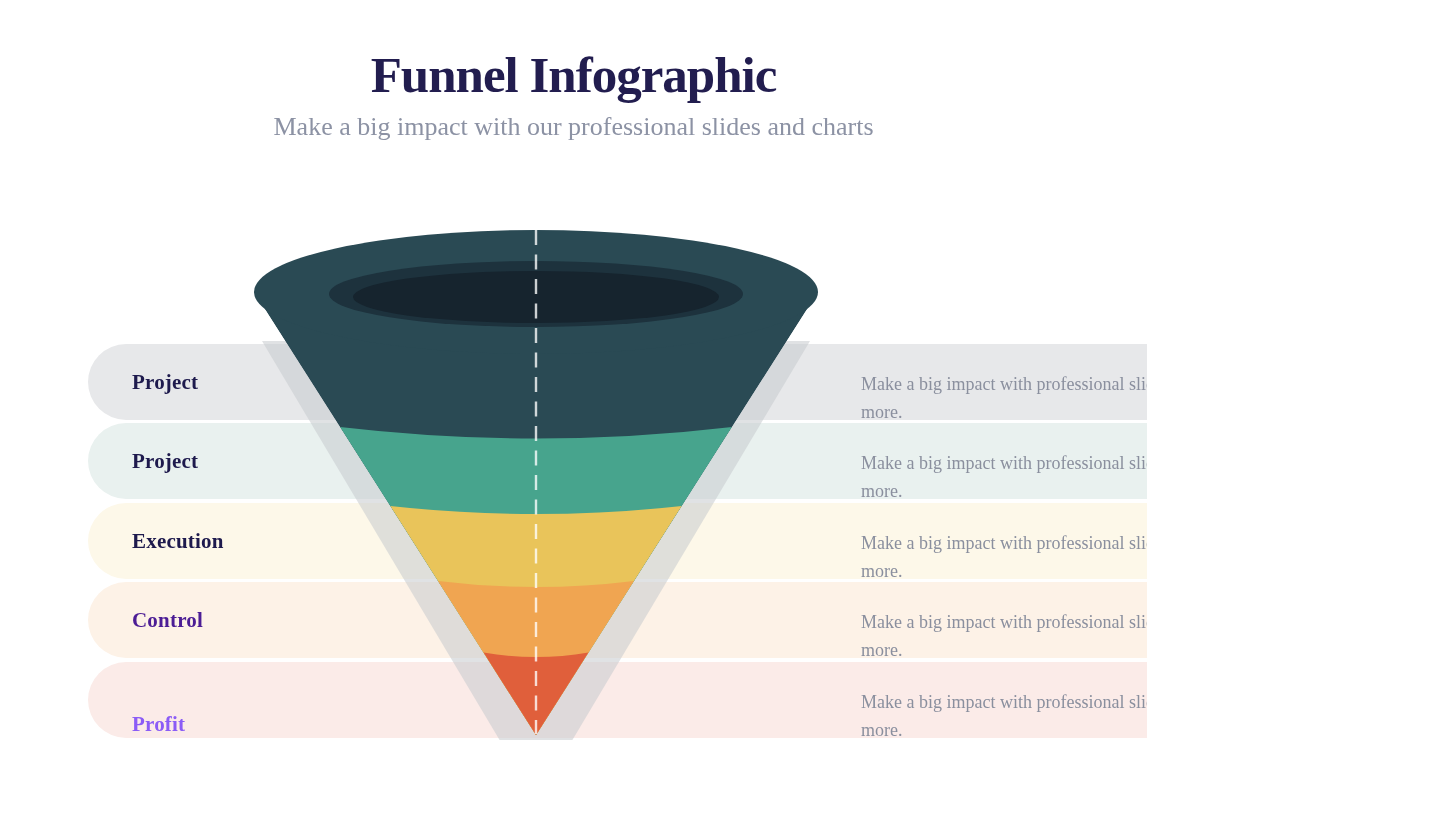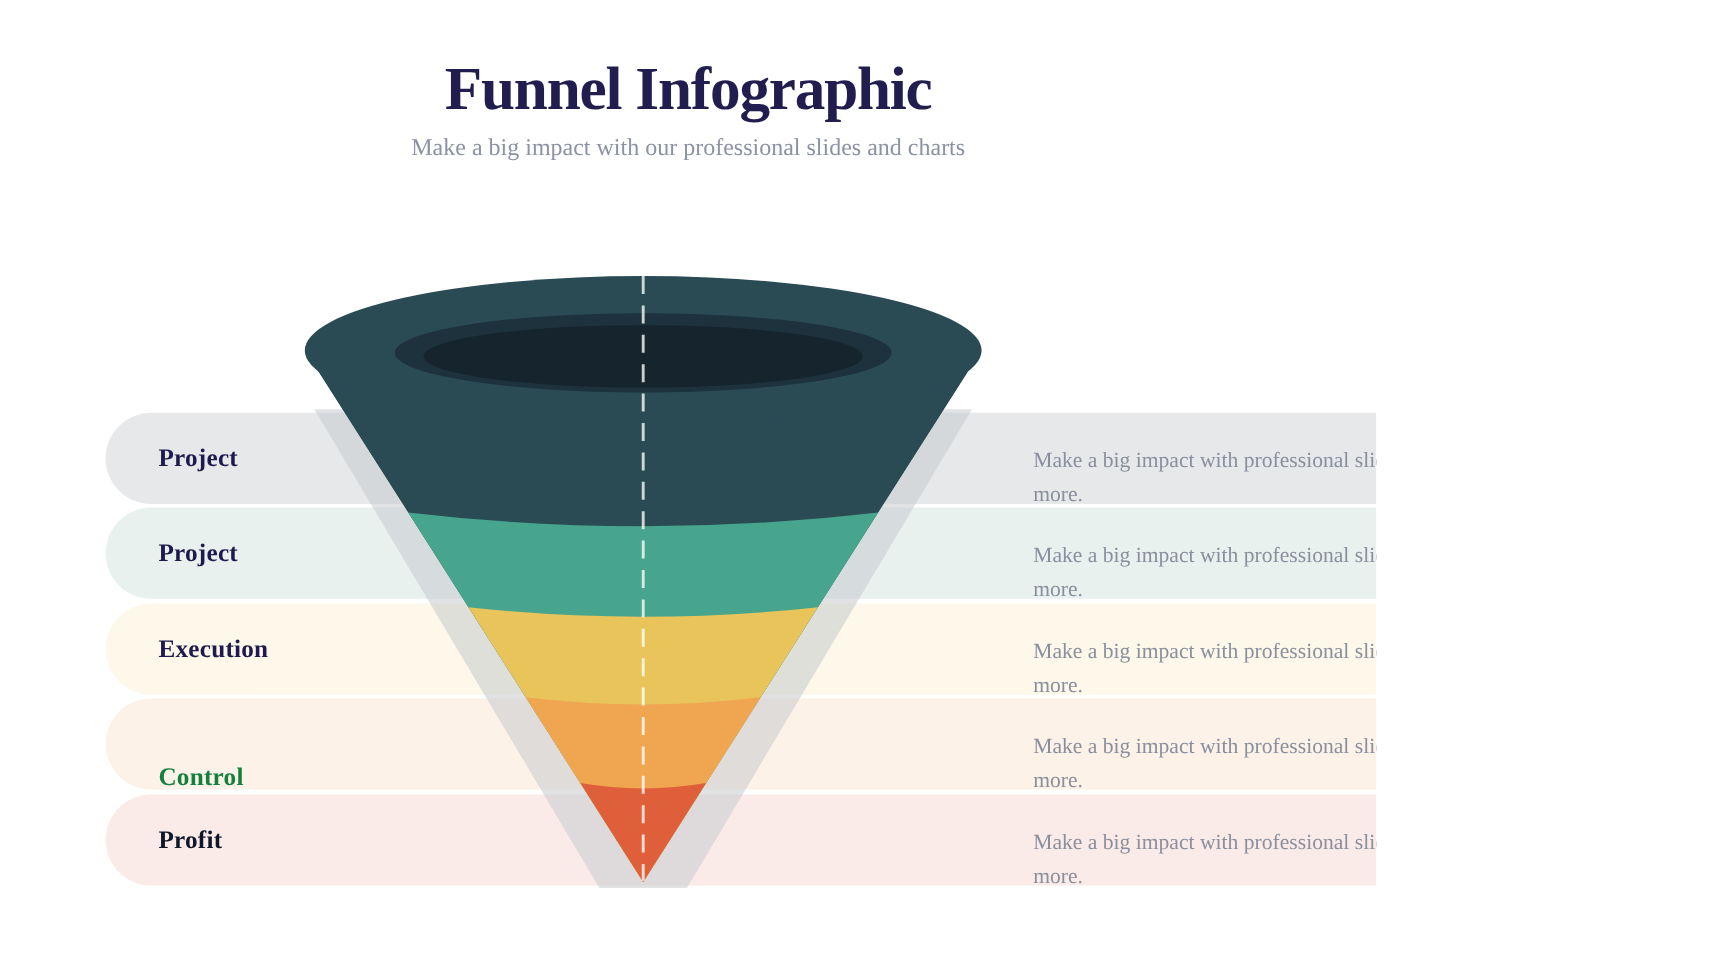--- a/index.html
+++ b/index.html
@@ -13,21 +13,21 @@
   
   .hdr{position:absolute;left:0;top:0;width:100%;text-align:center;}
   .hdr h1{
     margin:46px 0 0 0;
     font-size:51px;
     font-weight:700;
     letter-spacing:-1px;
   }
   .hdr p{
     margin:8px 0 0 0;
-    font-size:20px;
+    font-size:26px;
     font-weight:400;
   }
   
   .rows{position:absolute;left:0;top:0;width:100%;height:100%;}
   .row{
     position:absolute;
     left:88px;right:0;
     height:76px;
     border-radius:38px 0 0 38px;
   }
@@ -82,26 +82,26 @@
       <span class="label" style="color: rgb(30, 26, 77);">Project</span>
       <p class="desc" style="color: rgb(138, 143, 158);">Make a big impact with professional slides, charts, infographics and more.</p>
     </div>
 
     <div class="row row-2" style="background-color: rgb(253, 248, 233);">
       <span class="label" style="color: rgb(30, 26, 77);">Execution</span>
       <p class="desc" style="color: rgb(138, 143, 158);">Make a big impact with professional slides, charts, infographics and more.</p>
     </div>
 
     <div class="row row-3" style="background-color: rgb(253, 242, 231);">
-      <span class="label" style="color: #15803d; margin-top: 28px;">Control</span>
+      <span class="label" style="color: #4c1d95;">Control</span>
       <p class="desc" style="color: rgb(138, 143, 158);">Make a big impact with professional slides, charts, infographics and more.</p>
     </div>
 
     <div class="row row-4" style="background-color: rgb(251, 235, 232);">
-      <span class="label" style="color: #0f172a;">Profit</span>
+      <span class="label" style="color: #8b5cf6; margin-top: 24px;">Profit</span>
       <p class="desc" style="color: rgb(138, 143, 158);">Make a big impact with professional slides, charts, infographics and more.</p>
     </div>
 
   </div>
 
   <svg class="funnel-svg" viewBox="0 0 1445 814" xmlns="http://www.w3.org/2000/svg">
     <defs>
       <clipPath id="coneClip">
         <path d="M254,292 L818,292 L536,735 Z"></path>
       </clipPath>

